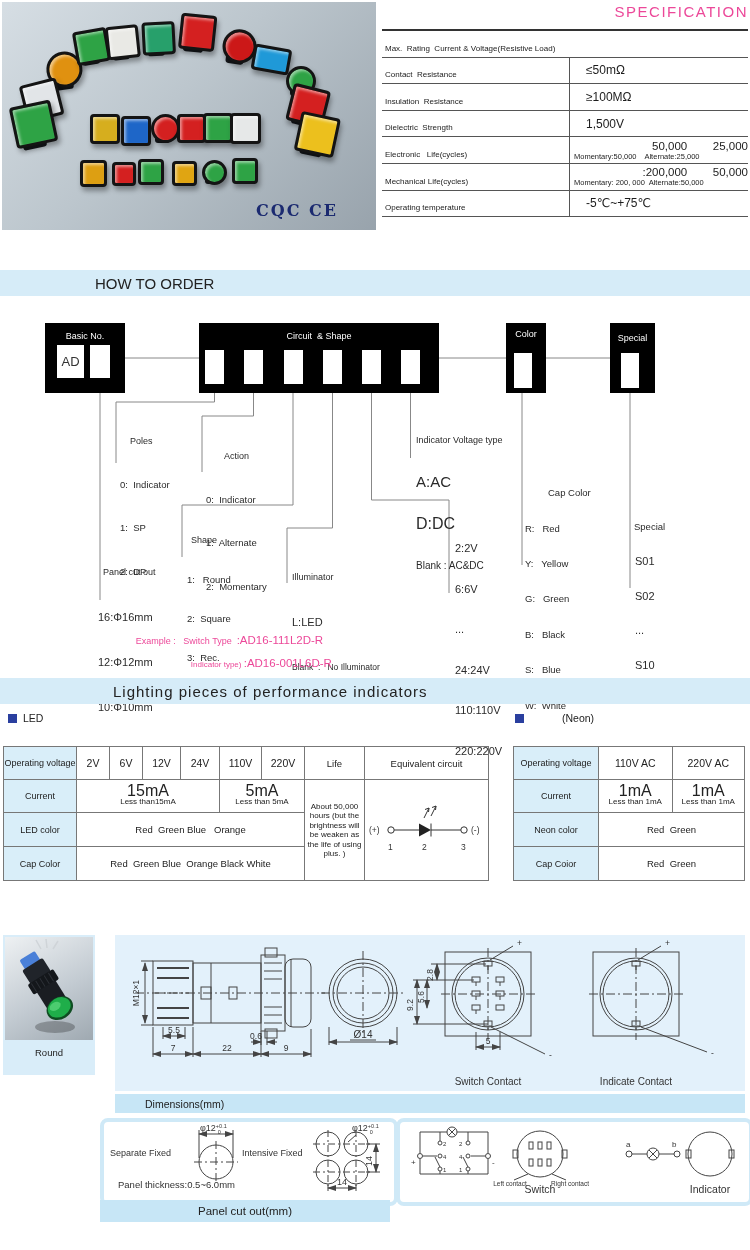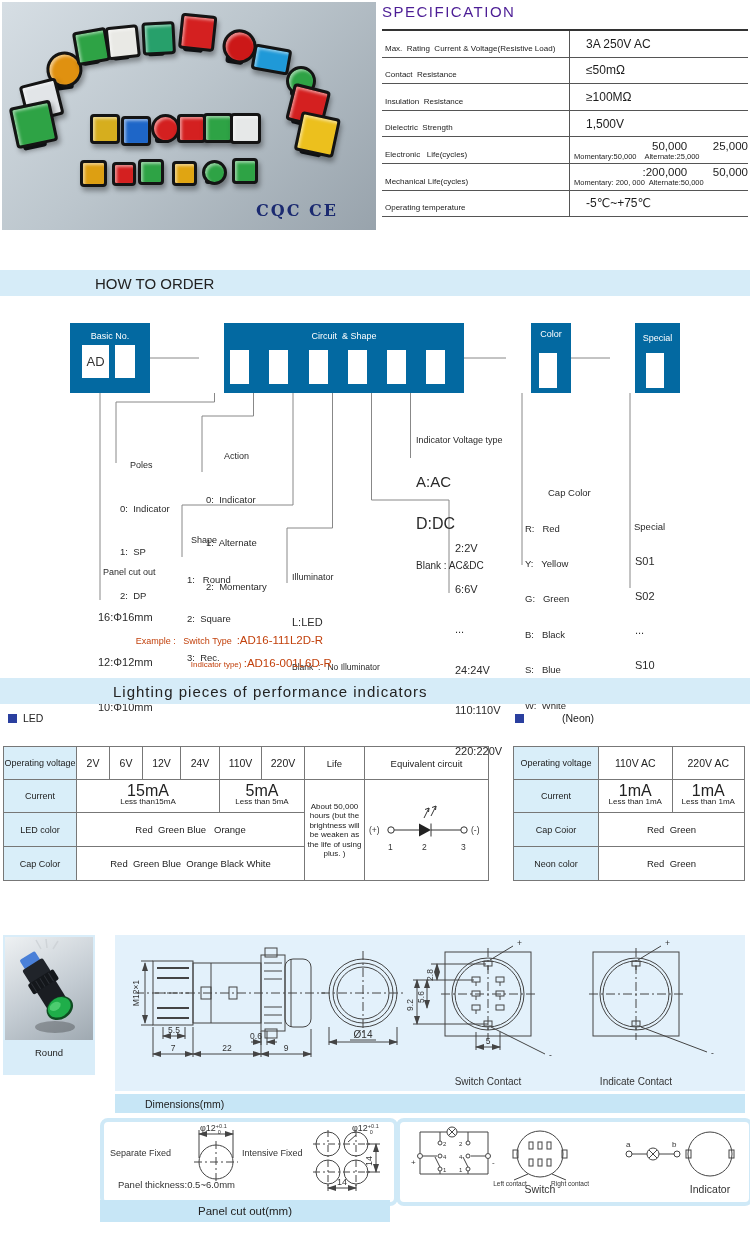--- a/index.html
+++ b/index.html
@@ -11,45 +11,45 @@
   .pb{position:absolute;}
   .pb .cap{position:absolute;left:0;top:0;width:100%;height:100%;
            border:3px solid #141414;box-shadow:2px 4px 5px rgba(0,0,0,.35),inset 2px 2px 3px rgba(255,255,255,.5);}
   .pb .base{position:absolute;left:18%;top:55%;width:64%;height:70%;background:#15181c;border-radius:3px;}
   .pb.square .cap{border-radius:4px;}
   .pb.rect .cap{border-radius:4px;}
   .pb.round .cap,.pb.mushroom .cap{border-radius:50%;}
   .cqc{position:absolute;right:38px;bottom:10px;font-family:"DejaVu Serif","Liberation Serif",serif;
        font-weight:bold;font-size:16px;letter-spacing:2px;color:#1b2a70;}
   
-  .spec-title{position:absolute;left:382px;top:3px;width:366px;text-align:left;
-              font-size:15px;letter-spacing:1.5px;color:#4c1d95;}
+  .spec-title{position:absolute;left:382px;top:3px;width:366px;text-align:right;
+              font-size:15px;letter-spacing:1.5px;color:#ec4899;}
   .spec-table{position:absolute;left:382px;top:29px;width:366px;border-top:2px solid #333;}
   .spec-row{display:flex;height:25.6px;border-bottom:1px solid #555;}
   .spec-label{width:184px;font-size:8px;color:#222;display:flex;align-items:flex-end;
               padding:0 0 4px 3px;white-space:pre;}
   .spec-value{flex:1;border-left:1px solid #555;display:flex;flex-direction:column;
               justify-content:center;padding-left:16px;font-size:12px;white-space:pre;}
   .spec-value .main{font-size:11.5px;padding-left:24px;white-space:pre;text-align:right;}
   .spec-value .sub{font-size:7.5px;padding-left:2px;white-space:pre;}
   
   .bar{position:absolute;left:0;width:750px;height:26px;background:#d6ecf8;
        display:flex;align-items:center;font-size:15px;color:#222;}
   
   .diagram{position:absolute;left:0;top:300px;width:750px;height:372px;}
-  .gbox{position:absolute;background:#0369a1;margin-left:25px;}
+  .gbox{position:absolute;background:#000000;}
   .gbox .glabel{position:absolute;left:0;width:100%;text-align:center;color:#fff;font-size:9px;white-space:pre;}
   .slot{position:absolute;background:#fff;}
   .slot.ad{display:flex;align-items:center;justify-content:center;font-size:13px;color:#333;}
   .opt{position:absolute;font-size:9.5px;color:#2a2a2a;line-height:14.5px;white-space:pre;}
   .opt .ot{font-size:9px;}
   .opt.big{font-size:11px;line-height:15px;}
   .opt.volt{font-size:11px;line-height:13.5px;}
   .opt.cap{font-size:9.5px;line-height:11.8px;}
-  .example{position:absolute;color:#c2410c;white-space:pre;}
+  .example{position:absolute;color:#ec4899;white-space:pre;}
   .example .sm{font-size:9px;}
   .example .lg{font-size:11.5px;}
   
   .sq-bullet{position:absolute;width:9px;height:9px;background:#2a3f9f;}
   .sec-label{position:absolute;font-size:10.5px;color:#222;}
   
   table.dt{border-collapse:collapse;position:absolute;table-layout:fixed;}
   table.dt td,table.dt th{border:1px solid #777;font-weight:normal;text-align:center;
                           padding:0;vertical-align:middle;color:#222;}
   table.dt th{background:#d9eef9;font-size:9px;}
@@ -168,21 +168,20 @@
     <div class="pb square" style="left: 230px; top: 156px; width: 20px; height: 20px; transform: rotate(0deg);">
       <div class="base"></div>
       <div class="cap" style="background: rgb(46, 163, 69);"></div>
     </div>
   </div>
 
 <div class="spec-title">SPECIFICATION</div>
 <div class="spec-table">
   <div class="spec-row">
     <div class="spec-label">Max.  Rating  Current &amp; Voltage(Resistive Load)</div>
-    <div class="spec-value">3A 250V AC</div>
   </div>
   <div class="spec-row">
     <div class="spec-label">Contact  Resistance</div>
     <div class="spec-value">≤50mΩ</div>
   </div>
   <div class="spec-row">
     <div class="spec-label">Insulation  Resistance</div>
     <div class="spec-value">≥100MΩ</div>
   </div>
   <div class="spec-row">
@@ -247,21 +246,21 @@
     <div class="glabel" style="top:6px;">Color</div>
     <div class="slot" style="left:8px;top:30px;width:18px;height:35px;"></div>
   </div>
 
   <div class="gbox" style="left:610px;top:23px;width:45px;height:70px;">
     <div class="glabel" style="top:10px;">Special</div>
     <div class="slot" style="left:11px;top:30px;width:18px;height:35px;"></div>
   </div>
 
   <div class="opt" style="left:120px;top:105px;">
-    <div class="ot" style="padding-left:10px;margin-top:24px;">Poles</div>
+    <div class="ot" style="padding-left:10px;">Poles</div>
     <div>0:  Indicator</div>
     <div>1:  SP</div>
     <div>2:  DP</div>
   </div>
 
   <div class="opt" style="left:206px;top:120px;">
     <div class="ot" style="padding-left:18px;">Action</div>
     <div>0:  Indicator</div>
     <div>1:  Alternate</div>
     <div>2:  Momentary</div>
@@ -424,25 +423,25 @@
     <td>
       <div class="cmain">1mA</div>
       <div class="csub">Less than 1mA</div>
     </td>
     <td>
       <div class="cmain">1mA</div>
       <div class="csub">Less than 1mA</div>
     </td>
   </tr>
   <tr style="height:34px;">
+    <th>Neon color</th>
+    <td colspan="2" class="colors-cell">Red  Green</td>
+  </tr>
+  <tr style="height:34px;">
     <th>Cap Coior</th>
-    <td colspan="2" class="colors-cell">Red  Green</td>
-  </tr>
-  <tr style="height:34px;">
-    <th>Neon color</th>
     <td colspan="2" class="colors-cell">Red  Green</td>
   </tr>
 </tbody>
   </table>
 
 <div class="round-card">
   <div class="round-photo">
     <svg width="88" height="103" viewBox="0 0 88 103">
       <ellipse cx="50" cy="90" rx="20" ry="6" fill="rgba(0,0,0,0.25)"></ellipse>
       <g stroke="#cfd4d8" stroke-width="1.5">

